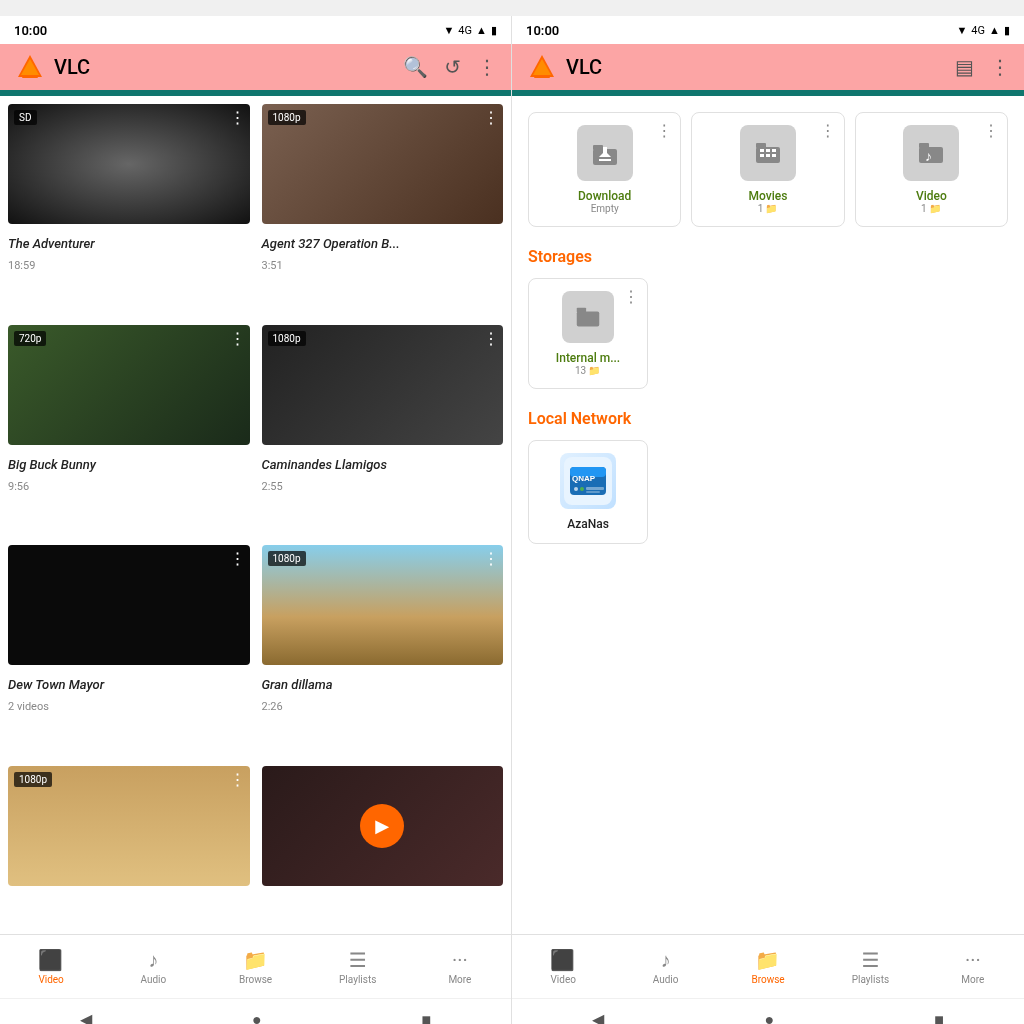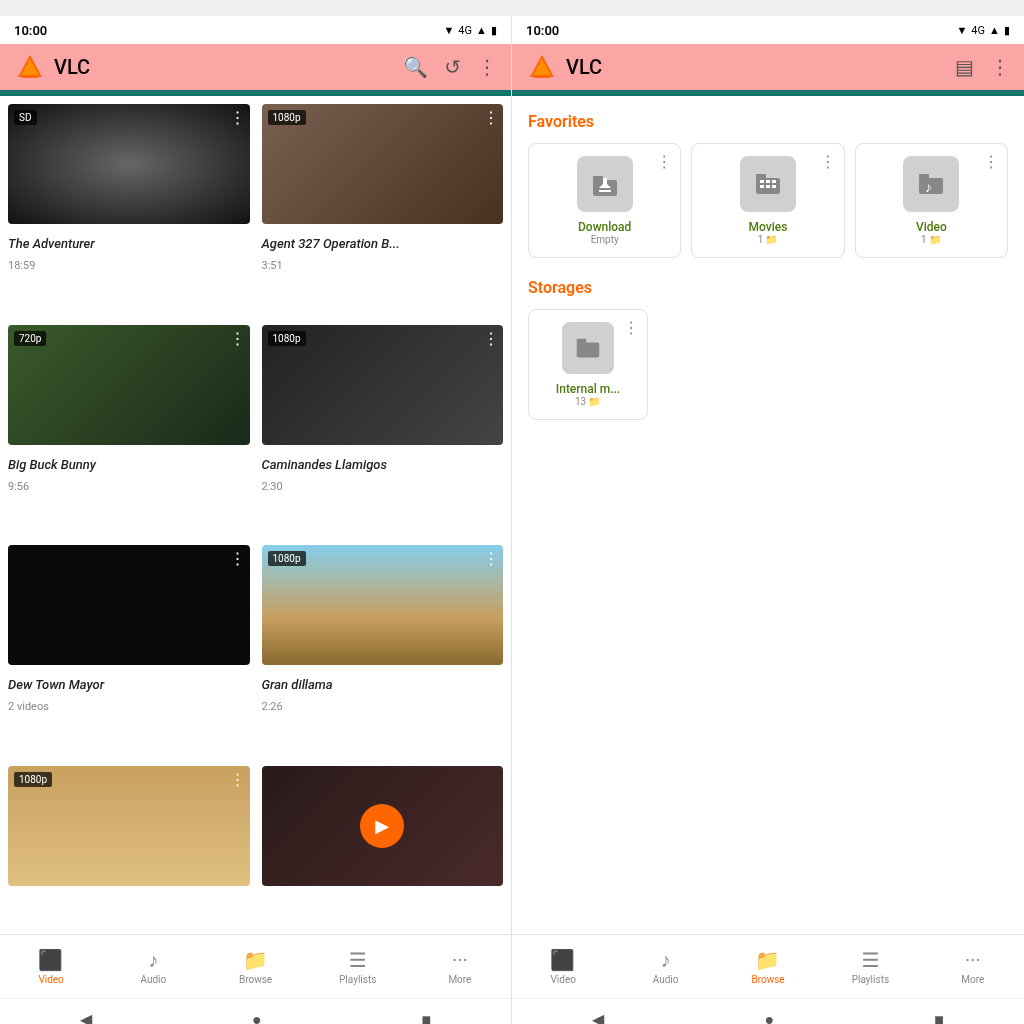--- a/index.html
+++ b/index.html
@@ -429,21 +429,21 @@
         <span class="video-title">Big Buck Bunny</span>
         <span class="video-subtitle">9:56</span>
       </div>
 
       <div class="video-item">
         <div class="video-thumb scene-caminandes">
           <span class="video-badge">1080p</span>
           <span class="video-more-btn">⋮</span>
         </div>
         <span class="video-title">Caminandes Llamigos</span>
-        <span class="video-subtitle">2:30</span>
+        <span class="video-subtitle">2:55</span>
       </div>
 
       <div class="video-item">
         <div class="video-thumb scene-dew">
           <span class="video-more-btn">⋮</span>
         </div>
         <span class="video-title">Dew Town Mayor</span>
         <span class="video-subtitle">2 videos</span>
       </div>
 
@@ -525,21 +525,20 @@
       </div>
       <div class="toolbar-actions">
         <span class="toolbar-icon">▤</span>
         <span class="toolbar-icon">⋮</span>
       </div>
     </div>
 
     <div class="browse-content">
 
       <div class="section">
-        <div class="section-title">Favorites</div>
         <div class="favorites-grid">
 
           <div class="folder-card">
             <div class="folder-icon-wrap" style="background:#d0d0d0;">
               <svg width="32" height="32" viewBox="0 0 32 32">
                 <rect x="4" y="12" width="24" height="16" rx="2" fill="#888"></rect>
                 <rect x="4" y="8" width="10" height="5" rx="1" fill="#888"></rect>
                 <polygon points="16,14 22,20 10,20" fill="#fff"></polygon>
                 <rect x="14" y="10" width="4" height="10" fill="#fff"></rect>
                 <rect x="10" y="22" width="12" height="2" fill="#fff"></rect>
@@ -592,20 +591,38 @@
               <rect x="4" y="10" width="24" height="16" rx="2" fill="#888"></rect>
               <rect x="4" y="6" width="10" height="5" rx="1" fill="#888"></rect>
             </svg>
           </div>
           <span class="folder-name">Internal m...</span>
           <span class="folder-sub">13 📁</span>
           <span class="folder-more">⋮</span>
         </div>
       </div>
 
+      <div class="local-network-section">
+        <div class="section-title">Local Network</div>
+        <div class="network-card">
+          <div class="qnap-logo">
+            <svg width="48" height="48" viewBox="0 0 48 48">
+              <rect width="48" height="48" rx="8" fill="#e8f4ff"></rect>
+              <rect x="6" y="10" width="36" height="28" rx="4" fill="#1a6db5"></rect>
+              <rect x="6" y="10" width="36" height="10" rx="4" fill="#2196F3"></rect>
+              <text x="8" y="24" font-size="8" fill="#fff" font-family="Arial" font-weight="bold">QNAP</text>
+              <circle cx="12" cy="32" r="2" fill="#fff" opacity="0.7"></circle>
+              <circle cx="18" cy="32" r="2" fill="#4CAF50"></circle>
+              <rect x="22" y="30" width="18" height="3" rx="1" fill="#fff" opacity="0.4"></rect>
+              <rect x="22" y="34" width="14" height="2" rx="1" fill="#fff" opacity="0.3"></rect>
+            </svg>
+          </div>
+          <span class="network-name">AzaNas</span>
+        </div>
+      </div>
 
     </div>
 
     <div class="bottom-nav">
       <div class="nav-item">
         <span class="nav-icon">⬛</span>
         <span class="nav-label">Video</span>
       </div>
       <div class="nav-item">
         <span class="nav-icon">♪</span>

